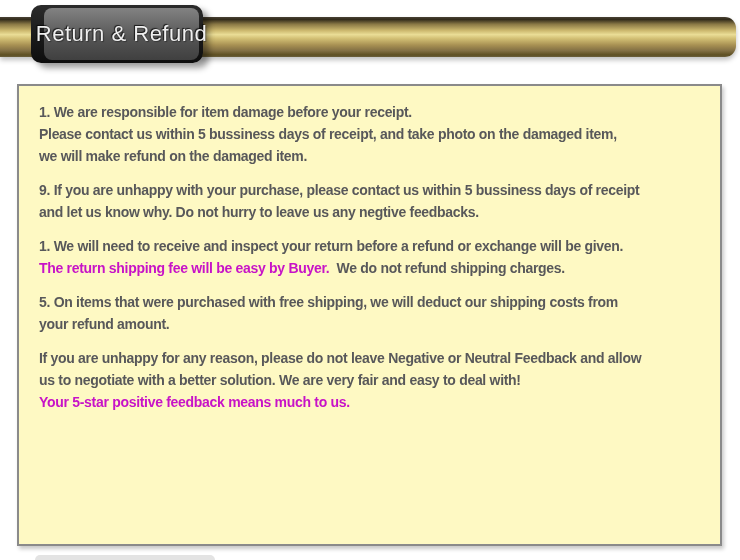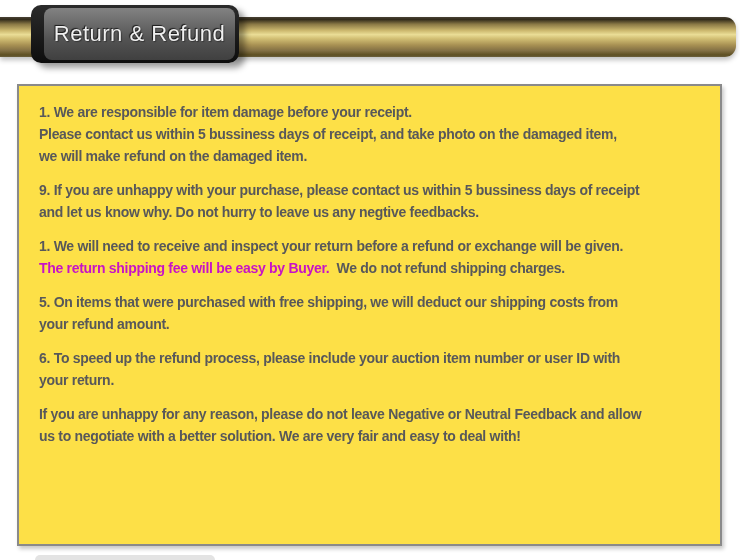--- a/index.html
+++ b/index.html
@@ -15,42 +15,42 @@
     border-radius: 0 11px 11px 0;
     background: linear-gradient(180deg,
       #4a4234 0%, #322b1b 6%, #8a7845 18%, #cdb96f 34%,
       #eadd96 44%, #d2bf74 54%, #a89153 70%, #837044 84%,
       #5d4f22 95%, #6b5f3d 100%);
     box-shadow: 0 3px 5px rgba(0,0,0,0.25);
   }
 
   
   .tab {
-    position: absolute; left: 31px; top: 5px; width: 208px; height: 58px;
+    position: absolute; left: 31px; top: 5px; width: 172px; height: 58px;
     background: linear-gradient(180deg, #2b2b2b, #0d0d0d);
     border-radius: 10px;
     box-shadow: 6px 5px 6px rgba(0,0,0,0.38);
   }
   .tab-inner {
     position: absolute; left: 13px; right: 4px; top: 3px; bottom: 3px;
     border-radius: 8px;
     background: linear-gradient(180deg, #828282 0%, #676767 35%, #535353 60%, #404040 100%);
     display: flex; align-items: center; justify-content: center;
   }
   .tab-label {
     color: #efefef; font-size: 22px; letter-spacing: 0.5px; font-weight: normal;
     text-shadow: -1px -1px 1px rgba(0,0,0,0.75), 1px 1px 1px rgba(0,0,0,0.35);
     white-space: nowrap;
   }
 
   
   .policy-box {
     position: absolute; left: 17px; top: 84px; width: 705px; height: 462px;
     box-sizing: border-box;
-    background: #fde047;
+    background: #fef9c3;
     border: 2px solid #8a8a8a;
     box-shadow: 2px 3px 4px rgba(0,0,0,0.22);
     padding: 15px 20px 20px 20px;
     overflow: hidden;
   }
   .para {
     margin: 0 0 12px 0;
     font-size: 14px; font-weight: bold; letter-spacing: -0.3px;
     line-height: 22px; color: #58585a;
     white-space: pre-line;
@@ -80,23 +80,21 @@
     <div>
         <p class="para"><span>1. We are responsible for item damage before your receipt.
 Please contact us within 5 bussiness days of receipt, and take photo on the damaged item,
 we will make refund on the damaged item.</span></p>
         <p class="para"><span>9. If you are unhappy with your purchase, please contact us within 5 bussiness days of receipt
 and let us know why. Do not hurry to leave us any negtive feedbacks.</span></p>
         <p class="para"><span>1. We will need to receive and inspect your return before a refund or exchange will be given.
 </span><span class="magenta">The return shipping fee will be easy by Buyer.</span><span>&nbsp; We do not refund shipping charges.</span></p>
         <p class="para"><span>5. On items that were purchased with free shipping, we will deduct our shipping costs from
 your refund amount.</span></p>
-        <p class="para"><span>6. To speed up the refund process, please include your auction item number or user ID with
-your return.</span></p>
         <p class="para"><span>If you are unhappy for any reason, please do not leave Negative or Neutral Feedback and allow
 us to negotiate with a better solution. We are very fair and easy to deal with!
-</span></p>
+</span><span class="magenta">Your 5-star positive feedback means much to us.</span></p>
       </div>
   </div>
 
   <div class="next-tab-peek"></div>
 
 </div>
 
 </body></html>

